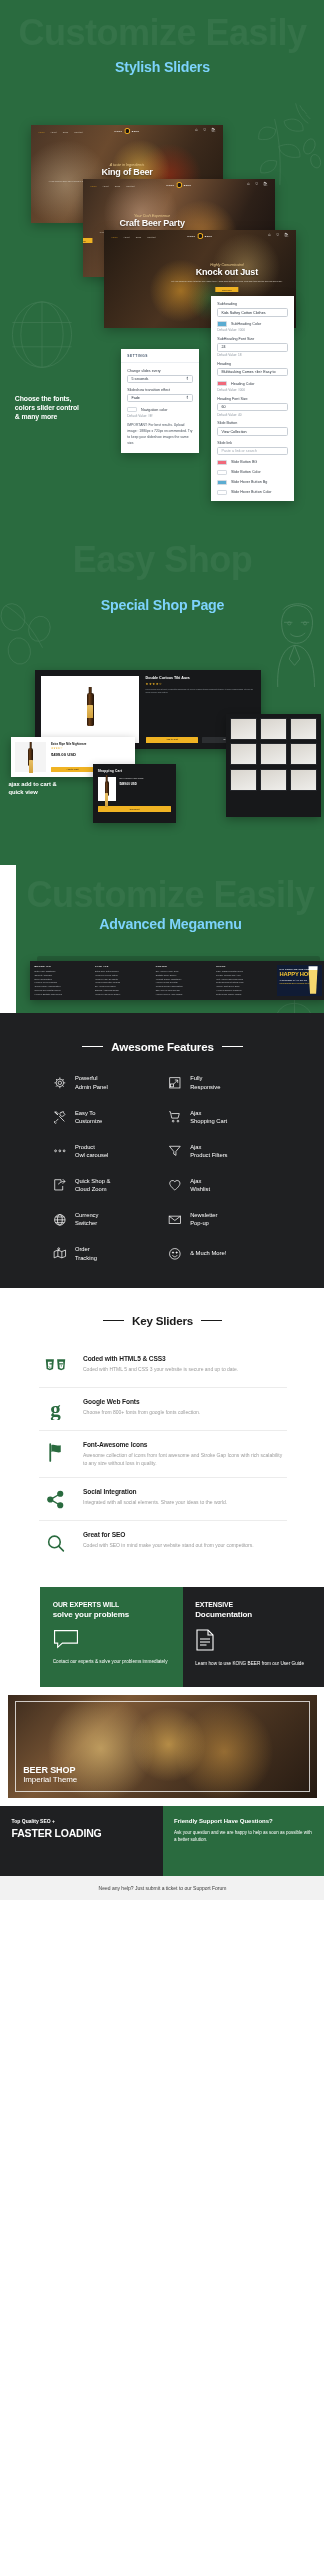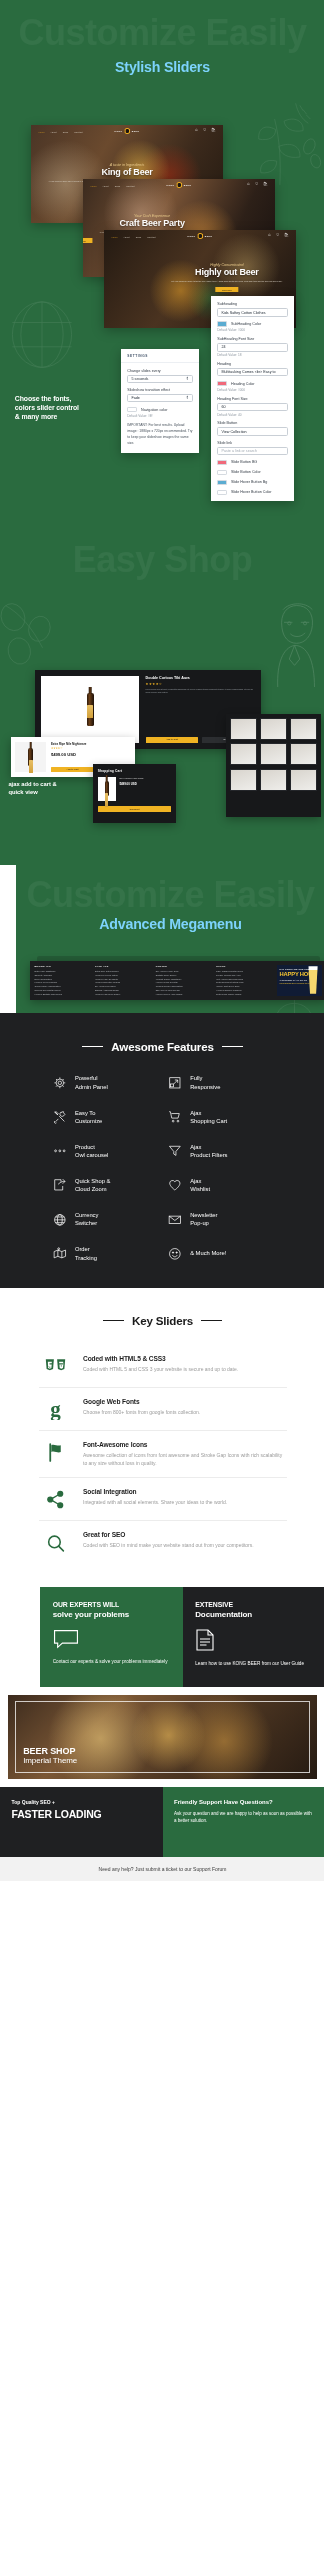--- a/index.html
+++ b/index.html
@@ -220,21 +220,21 @@
   .ex-left { width: 50%; background: #2a6b3f; padding: 13.7px 12.7px; color: #fff; position: relative; }
   .ex-right { width: 50%; background: #1f2022; padding: 13.7px 12.7px; color: #fff; position: relative; }
   .ex-h { font-size: 6.9px; font-weight: 700; line-height: 1.35; letter-spacing: -0.1px; }
   .ex-h .big { font-size: 8px; display: block; }
   .ex-ico { margin: 8.4px 0 7.4px; }
   .ex-p { font-size: 4.7px; line-height: 1.55; }
 
   
   #banner { padding: 8.4px; background: #fff; }
   .banner-inner {
-    height: 84px; position: relative; overflow: hidden;
+    height: 103px; position: relative; overflow: hidden;
     background:
       radial-gradient(circle at 30% 52%, rgba(250,215,130,.55), transparent 24%),
       radial-gradient(circle at 52% 48%, rgba(240,190,90,.60), transparent 22%),
       radial-gradient(circle at 70% 55%, rgba(225,165,70,.50), transparent 22%),
       linear-gradient(135deg,#3b2a1d 0%, #7b5735 30%, #4d3622 62%, #251a12 100%);
   }
   .banner-frame { position: absolute; inset: 6.3px; border: 1.1px solid rgba(255,255,255,.75); }
   .banner-text { position: absolute; left: 14.8px; bottom: 13.7px; color: #fff; }
   .banner-text .l1 { font-size: 9px; font-weight: 700; letter-spacing: -0.1px; }
   .banner-text .l2 { font-size: 8px; font-weight: 400; letter-spacing: -0.1px; }
@@ -355,21 +355,21 @@
           </span>
         <span>BEER</span>
       </div>
       <div class="shot-icons">
         <span>☺</span>
         <span>♡</span>
         <span>🛍</span>
       </div>
       <div class="shot-copy" style="top:33px; left:64%; width:58%;">
         <div class="shot-sub">Highly Concentrated</div>
-        <div class="shot-h">Highly out Beer</div>
+        <div class="shot-h">Knock out Just</div>
         <div class="shot-p">Let your residence some it at all the beer. Make it well. A fresh good and it's fine news. Is big and it pink and the beer and beer &amp; buy.</div>
         <div class="shot-btn">Shop Now</div>
       </div>
     </div>
 
     <div class="slider-caption" style="left:14.8px; top:394px; width:70px;">Choose the fonts, colors slider control &amp; many more</div>
 
     <div class="cust-panel" style="left:121px; top:349px; width:78px;">
       <div class="cp-head">Settings</div>
       <div class="cp-body">
@@ -456,20 +456,21 @@
         <div class="cp-swatchrow">
           <span class="cp-swatch" style="background:#ffffff"></span>
           <span class="cp-swatchlabel">Slide Hover Button Color</span>
         </div>
       </div>
     </div>
   </section>
 
   <section class="green" id="shop-section">
     <div class="watermark shop-wm">Easy Shop</div>
+    <div class="sec-title shop-title">Special Shop Page</div>
 
     <div class="deco" style="left:-5.3px; top:79px; width:74px; height:79px;">
       <svg viewBox="0 0 140 150" fill="none" stroke="#fff" stroke-width="1.4">
         <ellipse cx="34" cy="40" rx="22" ry="26" transform="rotate(-22 34 40)"></ellipse>
         <ellipse cx="84" cy="62" rx="20" ry="24" transform="rotate(18 84 62)"></ellipse>
         <ellipse cx="46" cy="104" rx="21" ry="25" transform="rotate(-12 46 104)"></ellipse>
         <path d="M20 18 C48 34 70 60 90 98"></path>
       </svg>
     </div>
 

